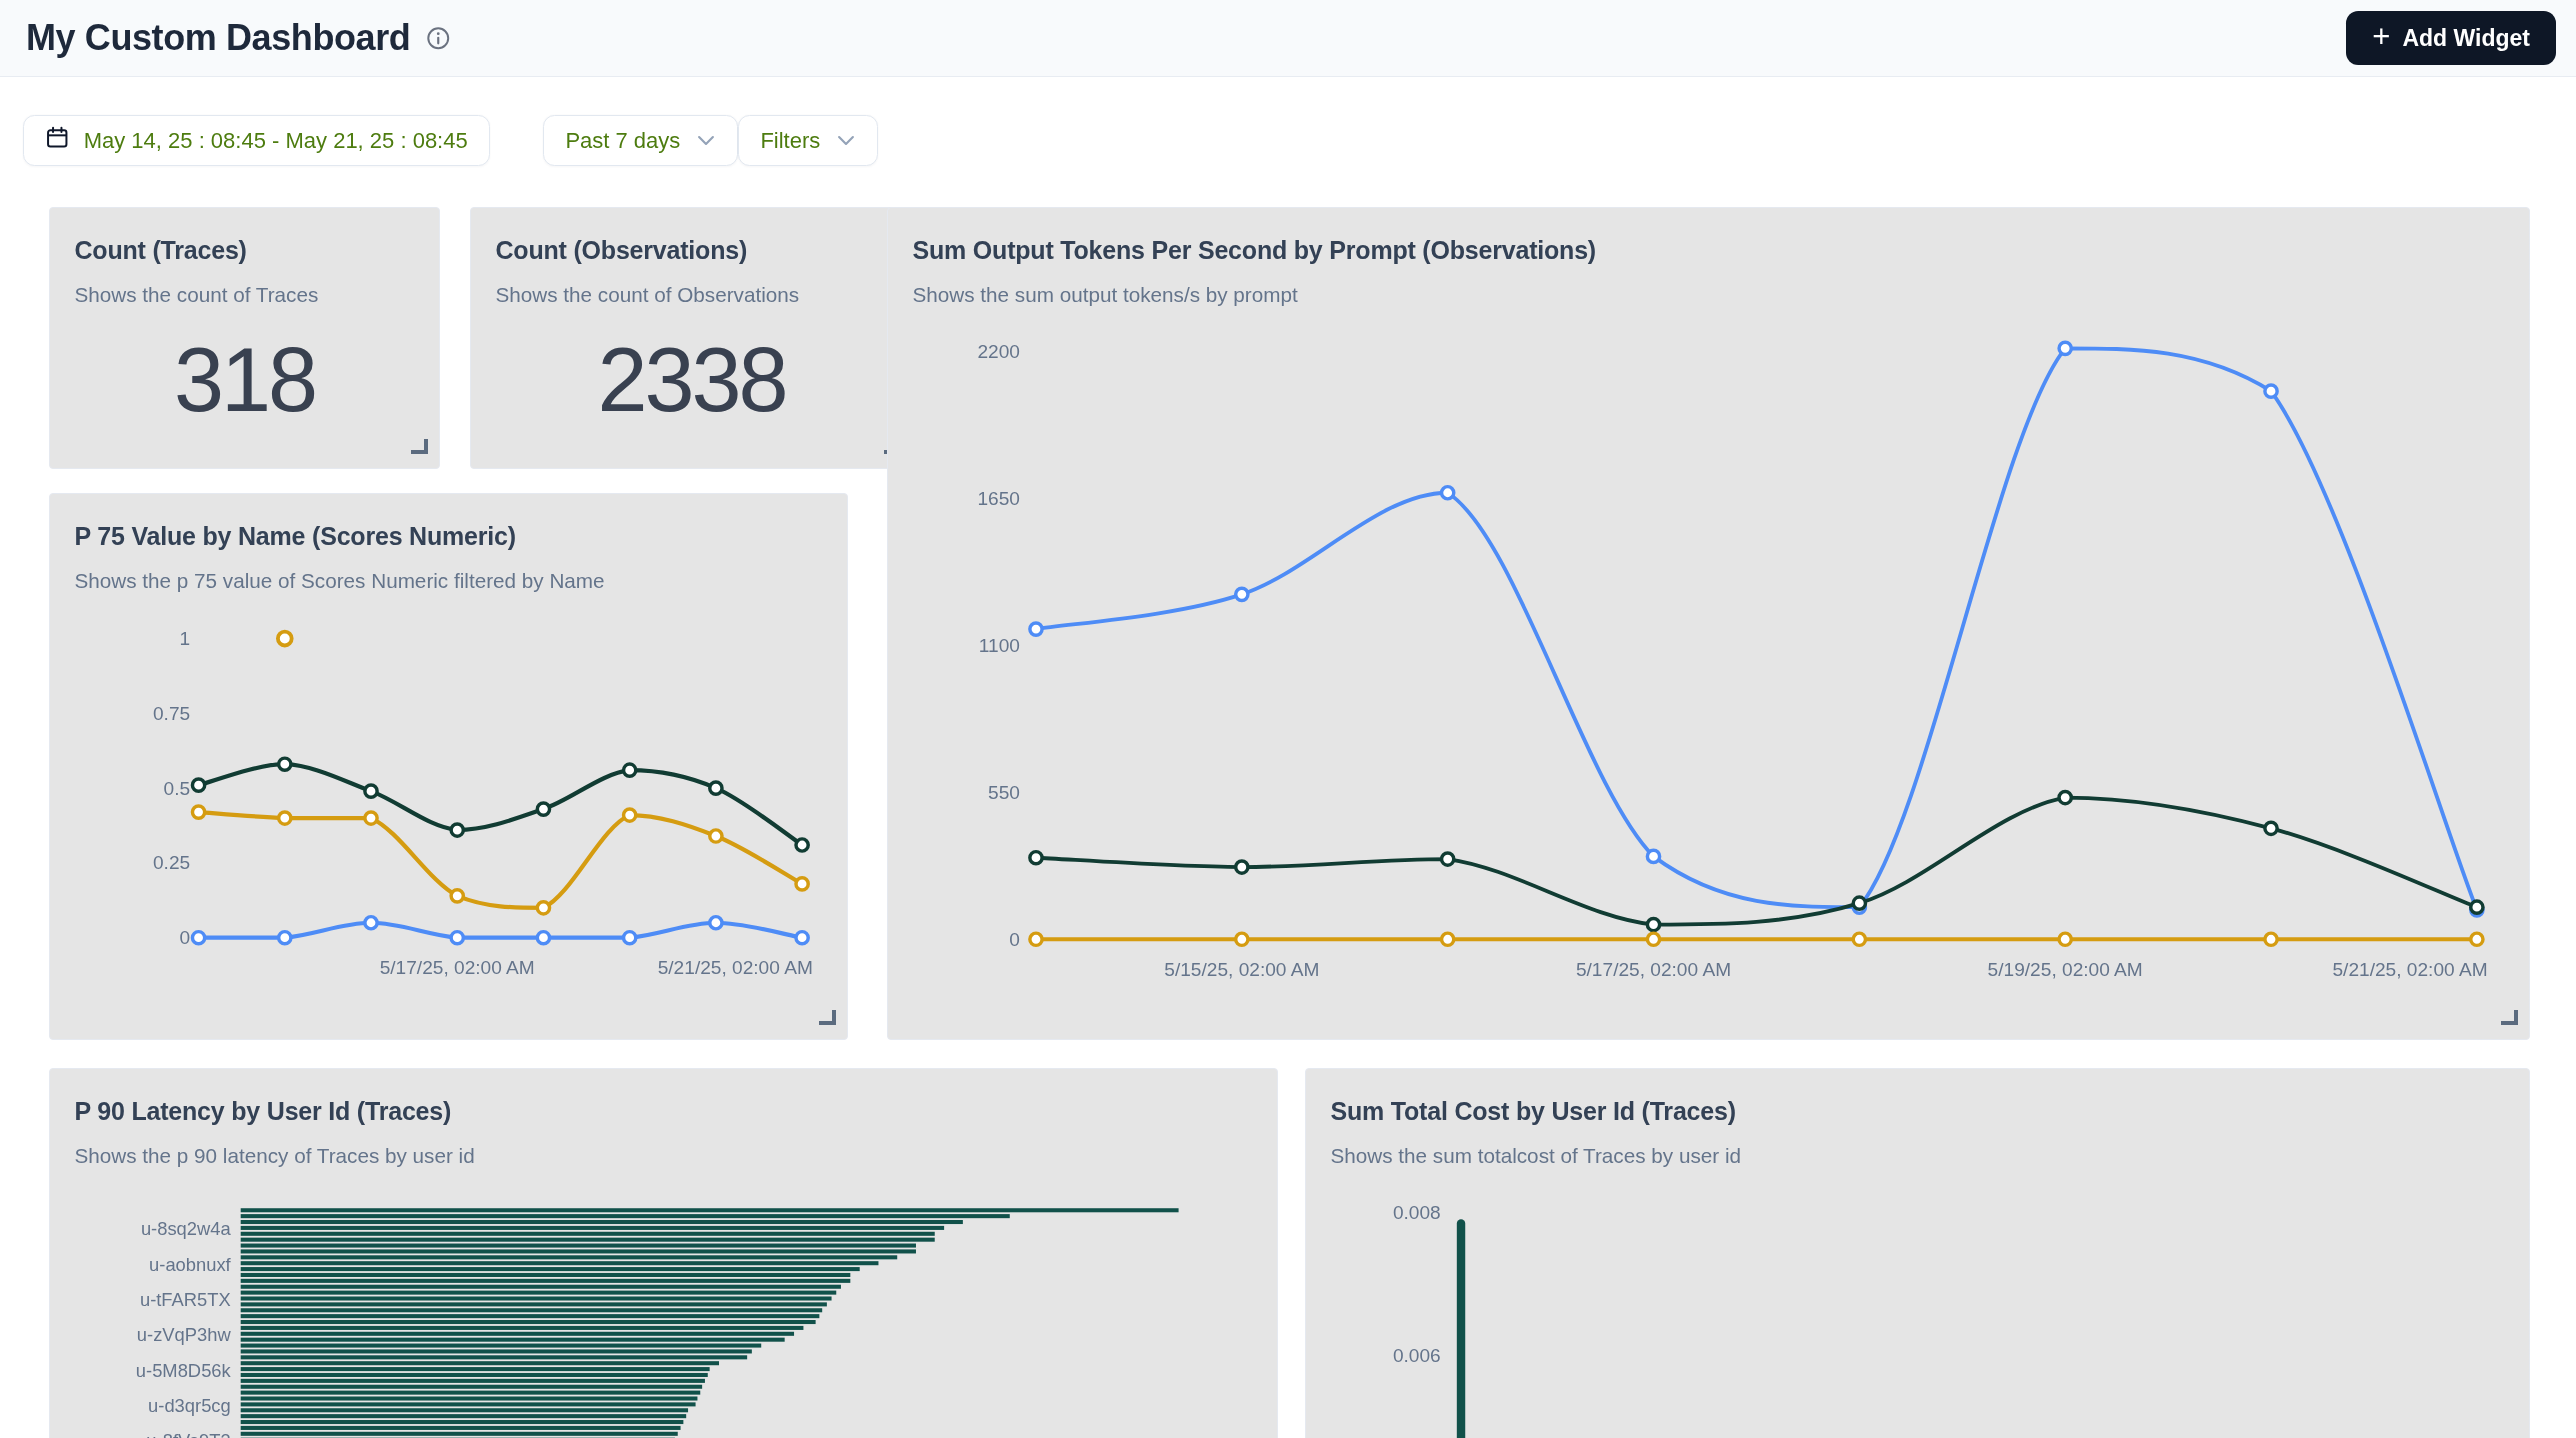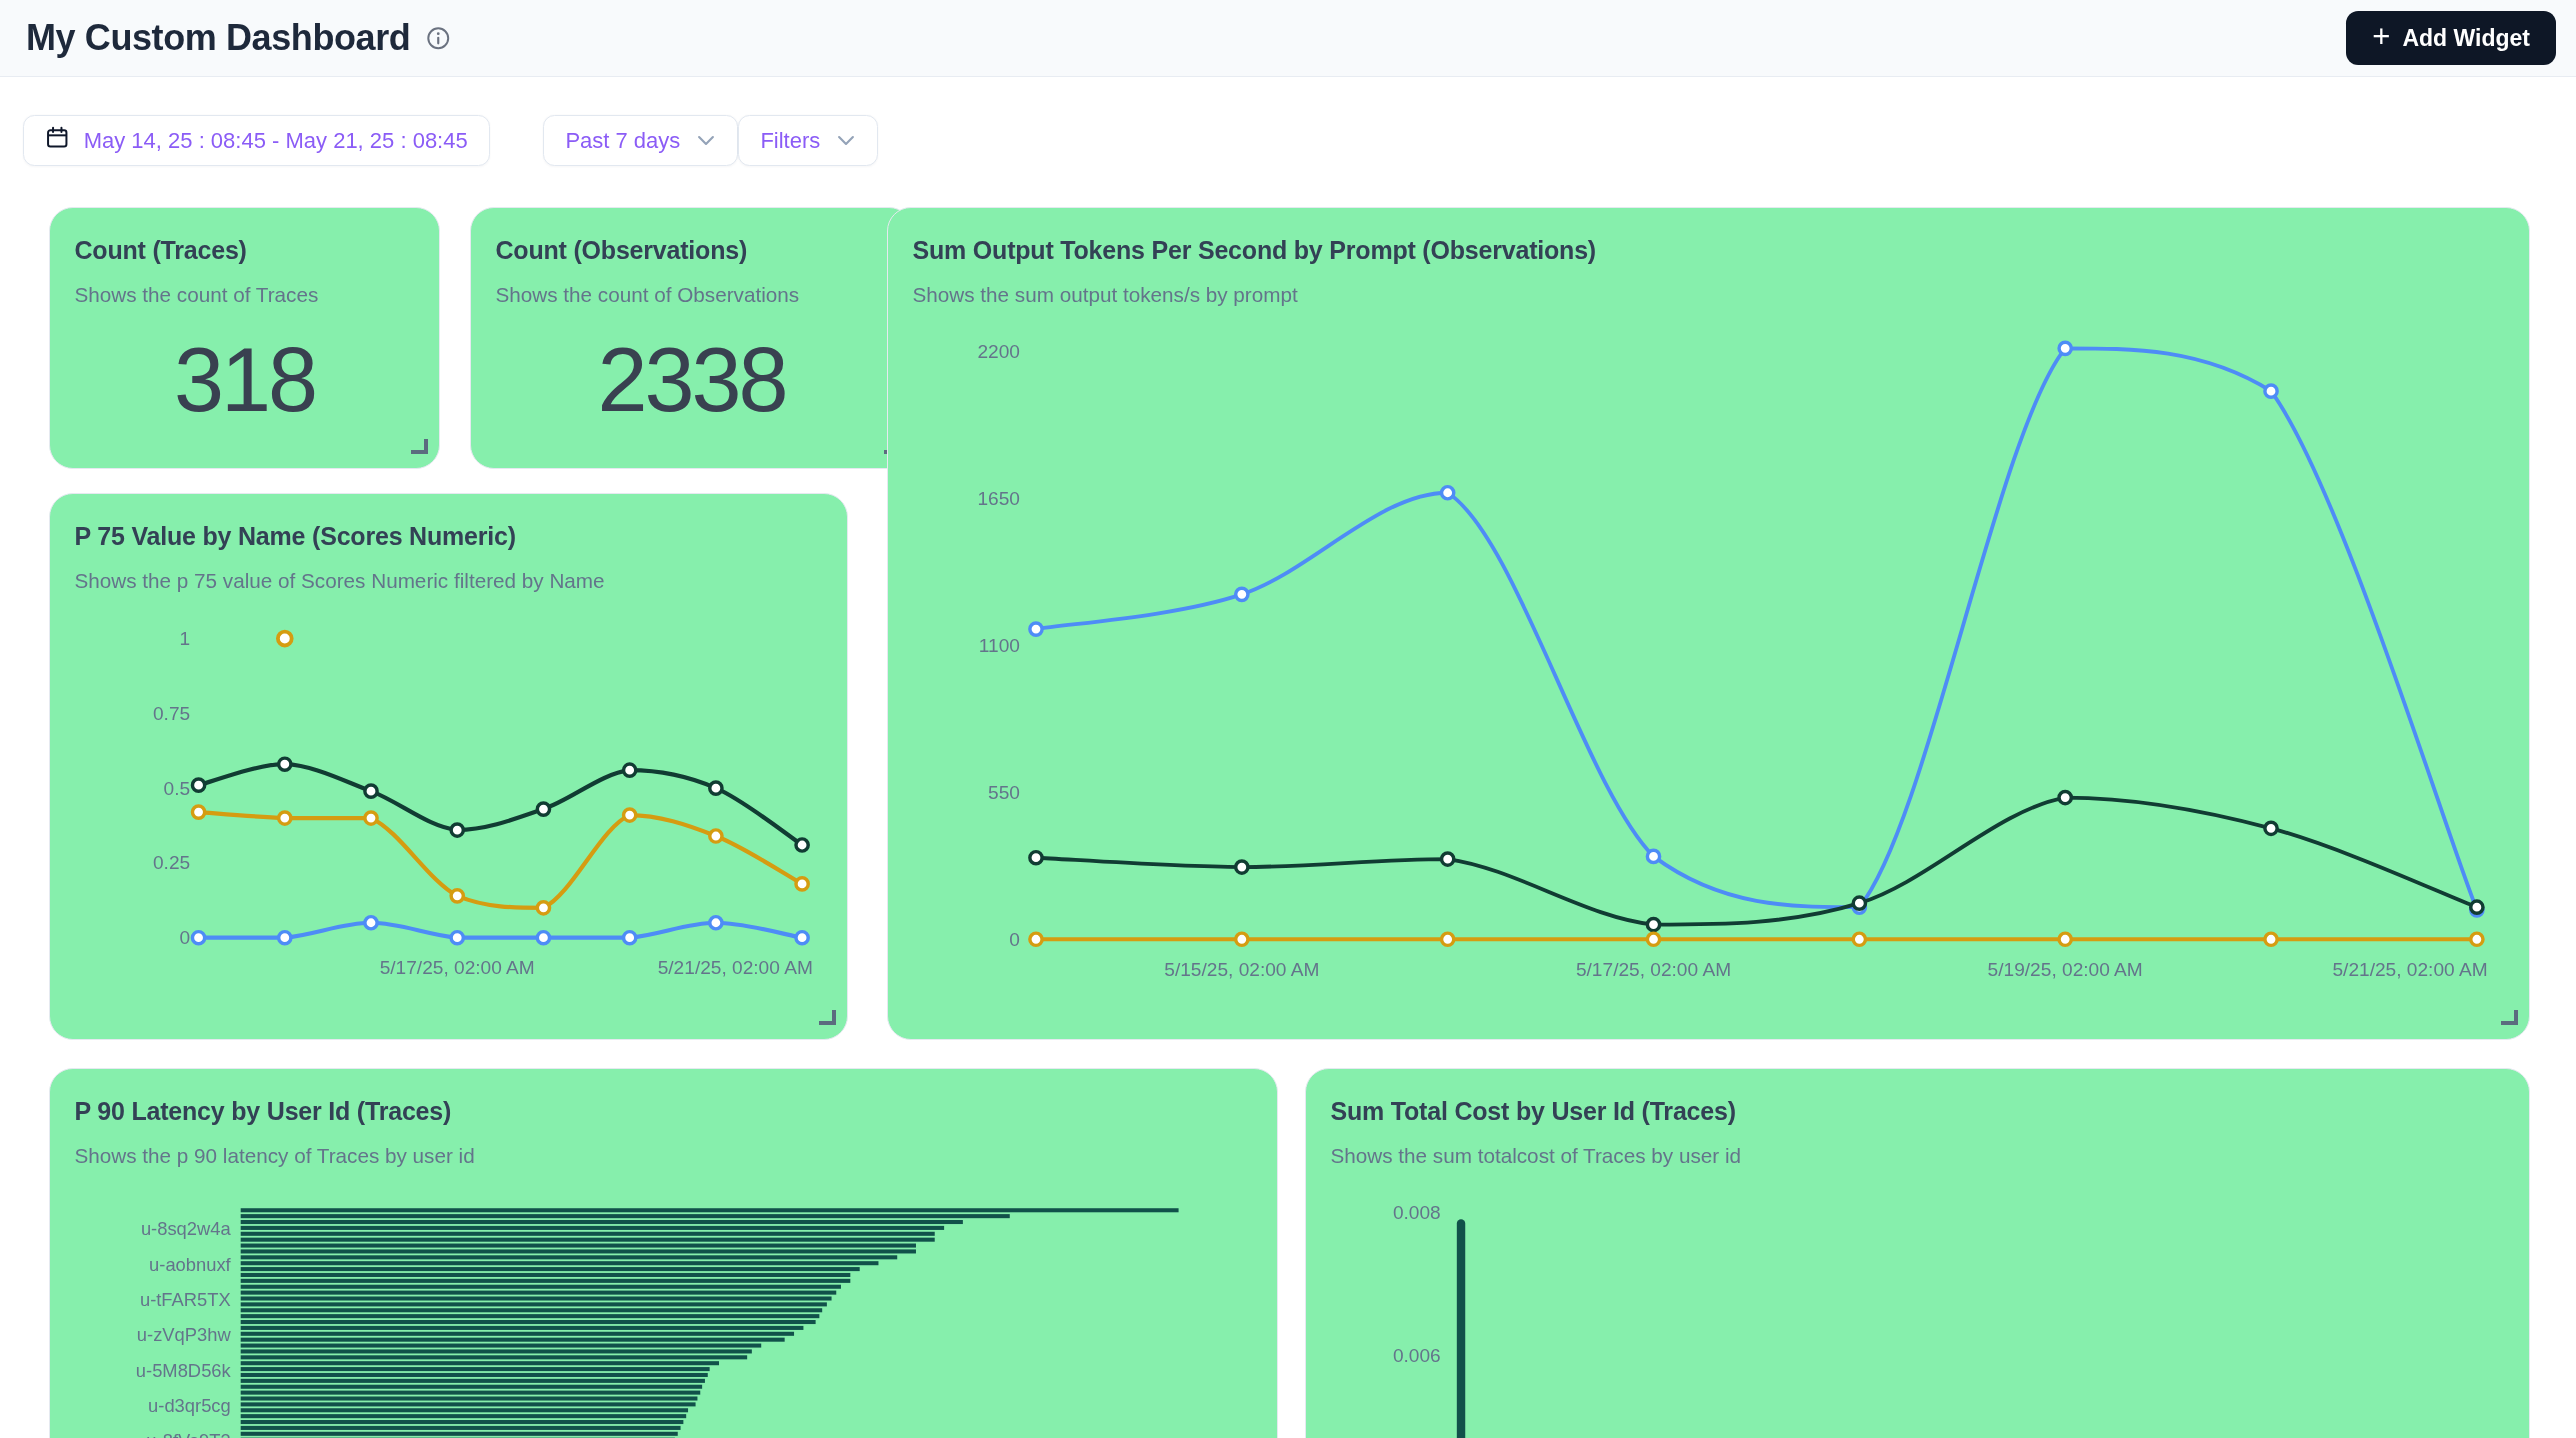--- a/index.html
+++ b/index.html
@@ -15,26 +15,26 @@
   .hdr h1 { font-size: 36px; font-weight: 700; color: #1e293b; letter-spacing: -0.4px; }
   .info-btn { background: none; border: none; cursor: pointer; display: flex; align-items: center; }
   .add-btn { display: flex; align-items: center; gap: 12.2px; background: #0e1726; color: #fff;
     border: none; border-radius: 12.2px; height: 54px; padding: 0 26px; font-size: 23px; font-weight: 600;
     font-family: inherit; cursor: pointer; }
   .plus { font-size: 31px; font-weight: 400; line-height: 1; margin-top: -3.1px; }
 
   
   .pill { position: absolute; top: 115px; height: 51px; display: flex; align-items: center; gap: 13.8px;
     background: #fff; border: 1.5px solid #e2e8f0; border-radius: 11.5px; padding: 0 21.4px;
-    font-size: 22px; font-weight: 500; color: #8b5cf6; font-family: inherit; cursor: pointer;
+    font-size: 22px; font-weight: 500; color: #4d7c0f; font-family: inherit; cursor: pointer;
     box-shadow: 0 0.8px 2.3px rgba(15,23,42,.04); }
   .chev { margin-left: 1.5px; }
 
   
-  .card { position: absolute; background: #86efac; border: 1.5px solid #e5e9f0; border-radius: 24px; overflow: hidden; }
+  .card { position: absolute; background: #e5e5e5; border: 1.5px solid #e5e9f0; border-radius: 4px; overflow: hidden; }
   .card-title { position: absolute; left: 24.5px; top: 27.6px; font-size: 25px; font-weight: 600; color: #334155;
     letter-spacing: -0.2px; white-space: nowrap; }
   .card-sub { position: absolute; left: 24.5px; top: 75px; font-size: 20.7px; color: #64748b; white-space: nowrap; }
   .big-num-wrap { position: absolute; left: 0; right: 0; top: 115px; bottom: 31px;
     display: flex; align-items: center; justify-content: center; }
   .big-num { font-size: 90px; font-weight: 400; color: #394150; letter-spacing: -3.1px; }
   .rsz { position: absolute; right: 10.7px; bottom: 13.8px; width: 17px; height: 15.3px;
     border-right: 4.6px solid #5b6b7f; border-bottom: 4.6px solid #5b6b7f; cursor: nwse-resize; }
   svg.chart { position: absolute; left: 0; top: 0; }
   svg.chart text { font-family: "Liberation Sans", "DejaVu Sans", sans-serif; }

